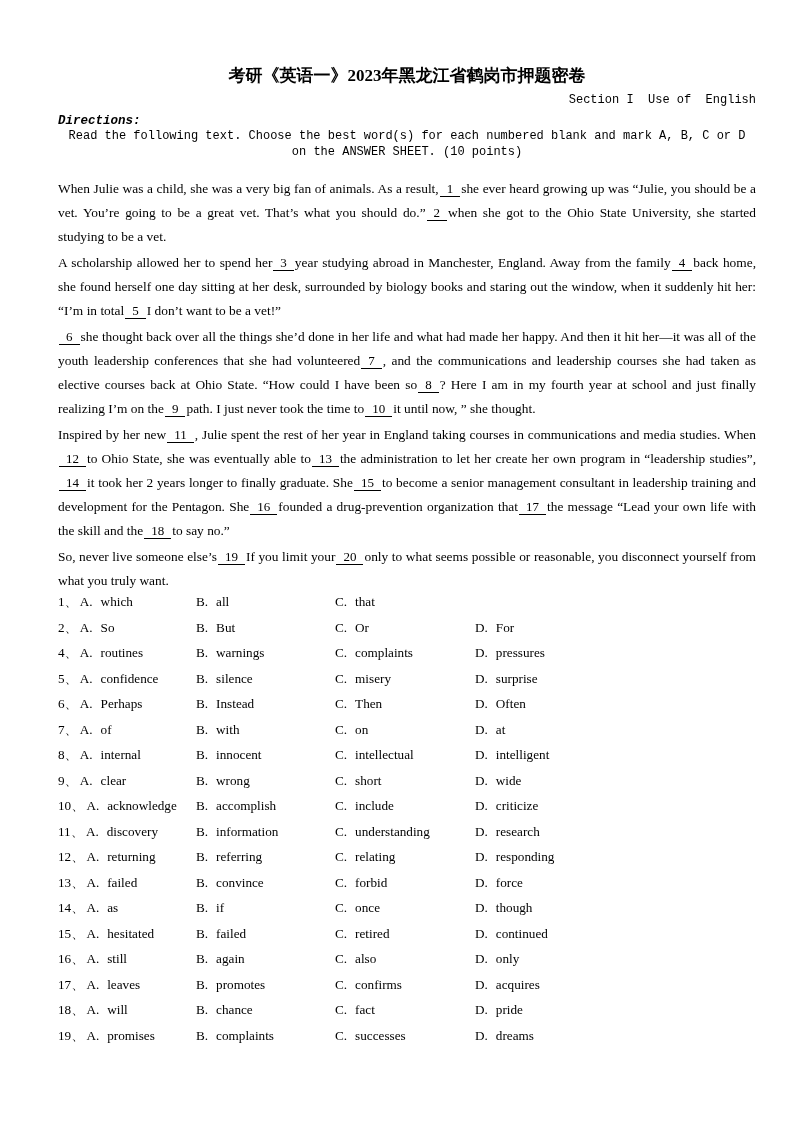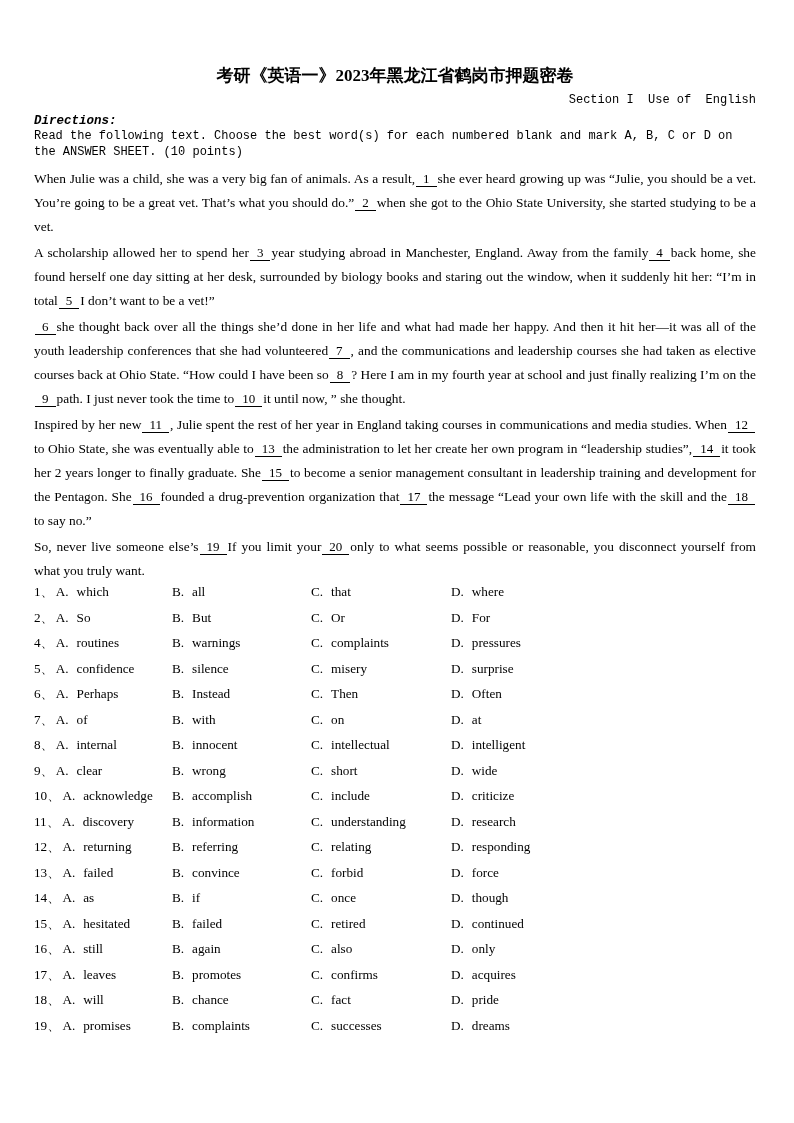--- a/index.html
+++ b/index.html
@@ -4,21 +4,21 @@
 <style>
   html, body { margin: 0; padding: 0; background: #ffffff; }
   .page {
     position: relative;
     width: 794px;
     height: 1123px;
     margin: 0 auto;
     background: #ffffff;
     color: #000000;
     box-sizing: border-box;
-    padding: 64px 38px 20px 34px;
+    padding: 64px 38px 20px 58px;
     overflow: hidden;
     font-family: "Liberation Serif", serif;
   }
   .title {
     margin: 0 0 6px 0;
     font-size: 17px;
     font-weight: bold;
     text-align: center;
     font-family: "Liberation Serif", serif;
   }
@@ -33,22 +33,23 @@
     font-family: "Liberation Mono", monospace;
     font-weight: bold;
     font-size: 12.5px;
     line-height: 15px;
     font-style: italic;
   }
   .dir-text {
     font-family: "Liberation Mono", monospace;
     font-size: 12px;
     line-height: 15.5px;
-    margin-bottom: 7px;
+    margin-bottom: 17px;
     white-space: pre-wrap;
+    text-align: center;
   }
   .passage {
     font-size: 13.4px;
     line-height: 24px;
     text-align: justify;
   }
   .passage p { margin: 0 0 2px 0; }
   .blank {
     display: inline-block;
     border-bottom: 1px solid #000;
@@ -85,21 +86,20 @@
       <p>A scholarship allowed her to spend her<span class="blank">3</span>year studying abroad in Manchester, England. Away from the family<span class="blank">4</span>back home, she found herself one day sitting at her desk, surrounded by biology books and staring out the window, when it suddenly hit her: “I’m in total<span class="blank">5</span>I don’t want to be a vet!”</p>
       <p><span class="blank">6</span>she thought back over all the things she’d done in her life and what had made her happy. And then it hit her—it was all of the youth leadership conferences that she had volunteered<span class="blank">7</span>, and the communications and leadership courses she had taken as elective courses back at Ohio State. “How could I have been so<span class="blank">8</span>? Here I am in my fourth year at school and just finally realizing I’m on the<span class="blank">9</span>path. I just never took the time to<span class="blank">10</span>it until now, ” she thought.</p>
       <p>Inspired by her new<span class="blank">11</span>, Julie spent the rest of her year in England taking courses in communications and media studies. When<span class="blank">12</span>to Ohio State, she was eventually able to<span class="blank">13</span>the administration to let her create her own program in “leadership studies”,<span class="blank">14</span>it took her 2 years longer to finally graduate. She<span class="blank">15</span>to become a senior management consultant in leadership training and development for the Pentagon. She<span class="blank">16</span>founded a drug-prevention organization that<span class="blank">17</span>the message “Lead your own life with the skill and the<span class="blank">18</span>to say no.”</p>
       <p>So, never live someone else’s<span class="blank">19</span>If you limit your<span class="blank">20</span>only to what seems possible or reasonable, you disconnect yourself from what you truly want.</p>
     </div>
   <div class="questions" id="questions">
       <div class="q-row">
         <div class="q-cell"><span class="q-num">1、</span><span class="opt-letter">A.</span><span class="opt-word">which</span></div>
         <div class="q-cell"><span class="opt-letter">B.</span><span class="opt-word">all</span></div>
         <div class="q-cell"><span class="opt-letter">C.</span><span class="opt-word">that</span></div>
-        <div class="q-cell"><span class="opt-letter">D.</span><span class="opt-word">where</span></div>
       </div>
       <div class="q-row">
         <div class="q-cell"><span class="q-num">2、</span><span class="opt-letter">A.</span><span class="opt-word">So</span></div>
         <div class="q-cell"><span class="opt-letter">B.</span><span class="opt-word">But</span></div>
         <div class="q-cell"><span class="opt-letter">C.</span><span class="opt-word">Or</span></div>
         <div class="q-cell"><span class="opt-letter">D.</span><span class="opt-word">For</span></div>
       </div>
       <div class="q-row">
         <div class="q-cell"><span class="q-num">4、</span><span class="opt-letter">A.</span><span class="opt-word">routines</span></div>
         <div class="q-cell"><span class="opt-letter">B.</span><span class="opt-word">warnings</span></div>

